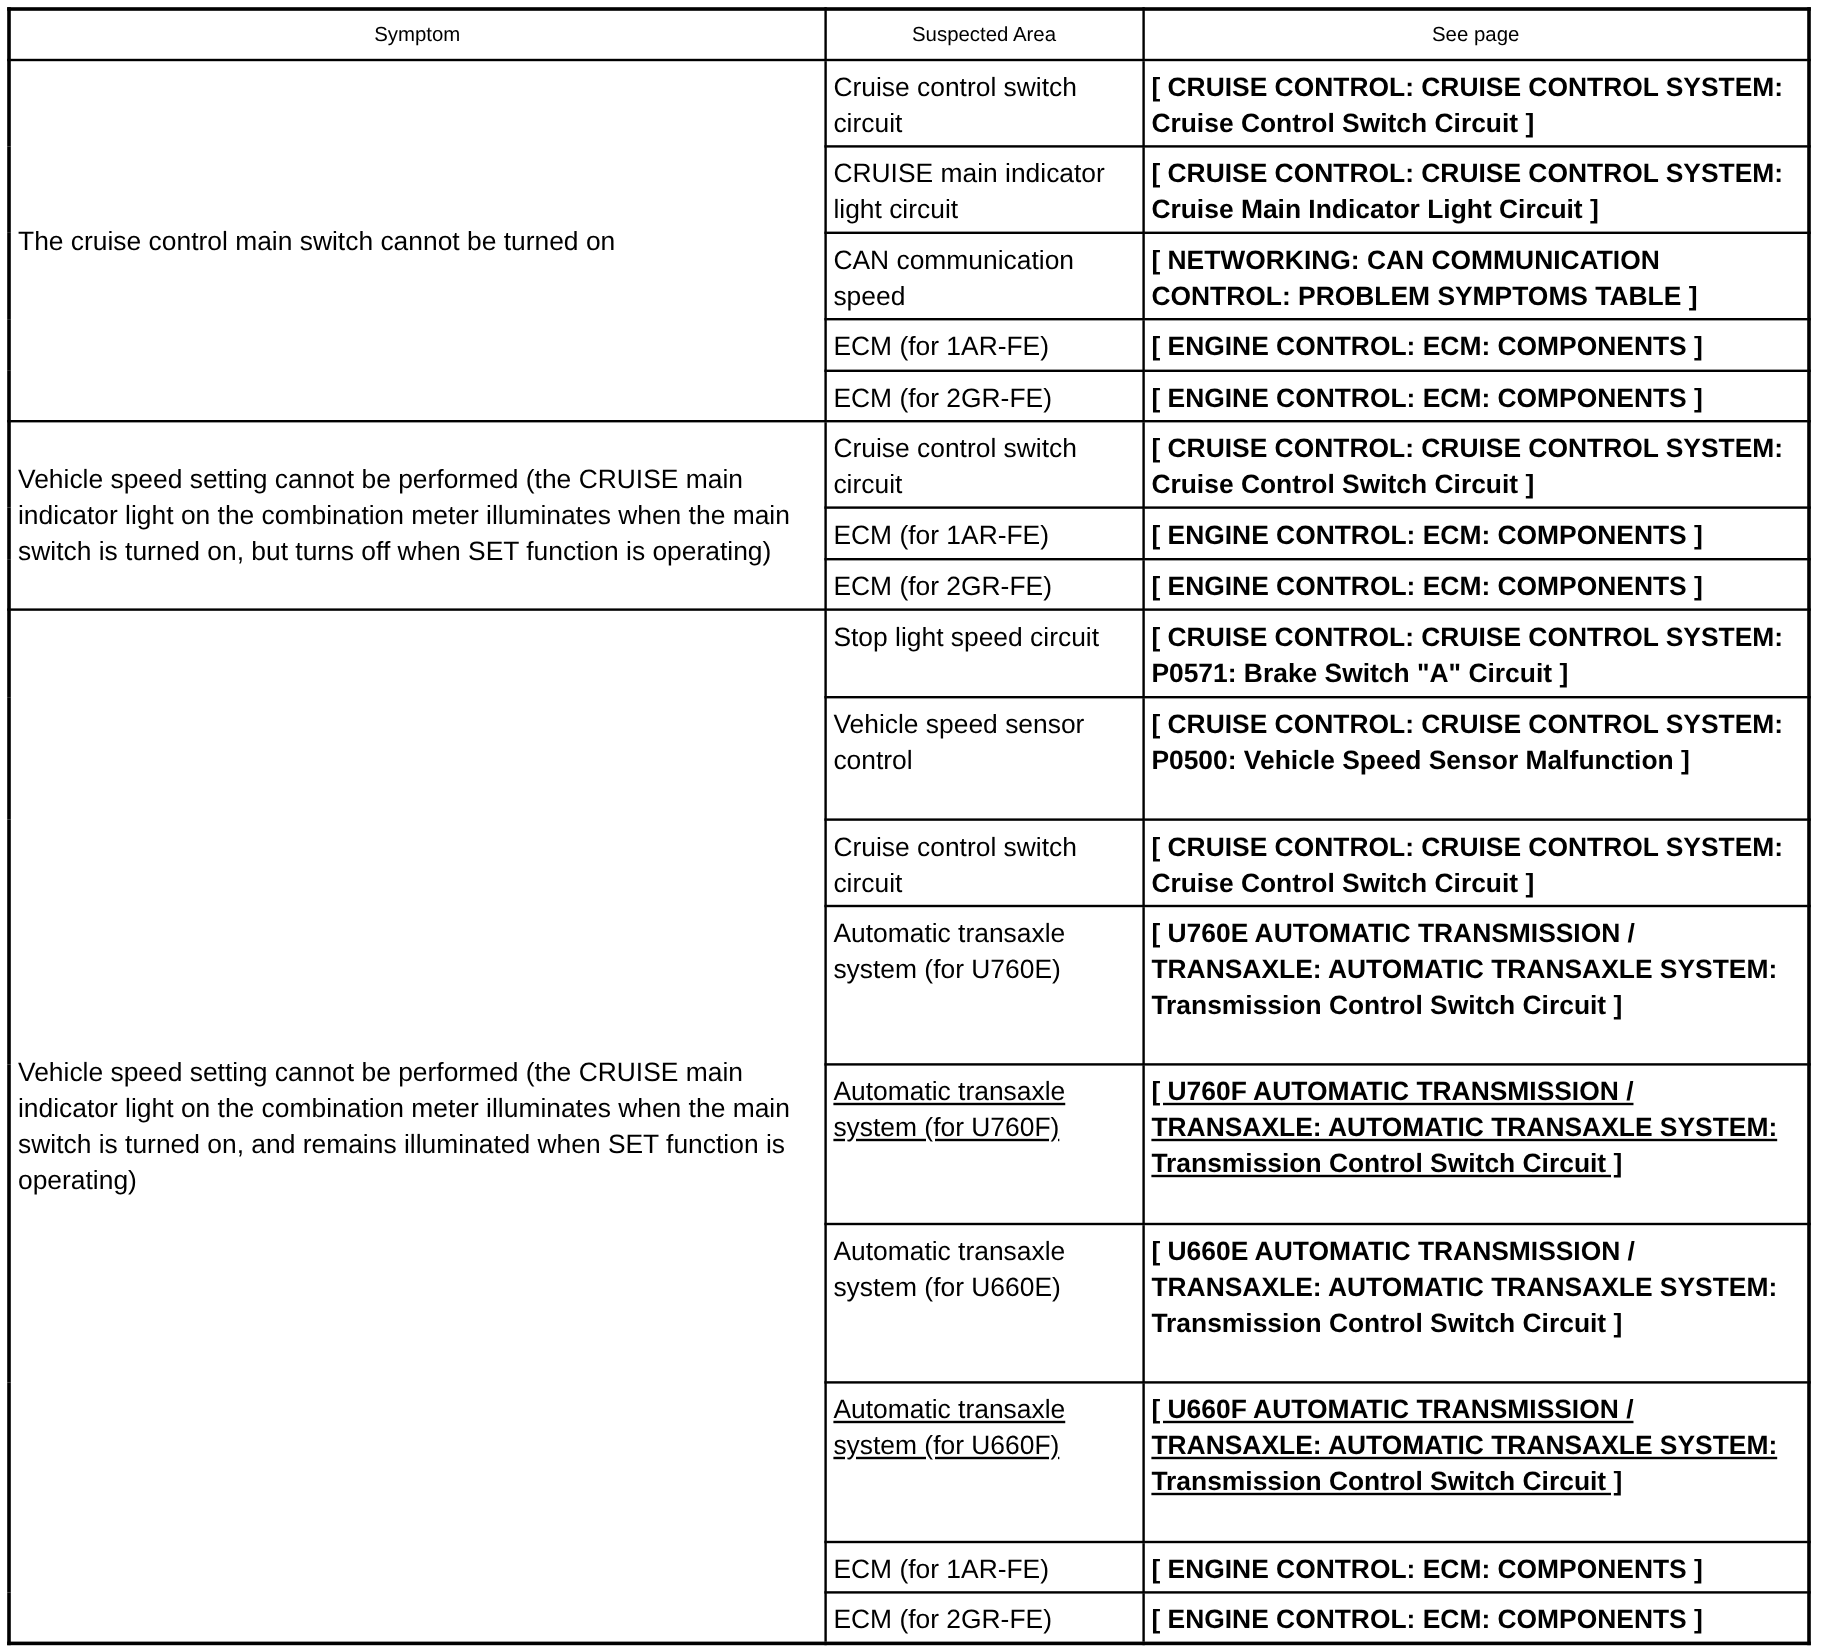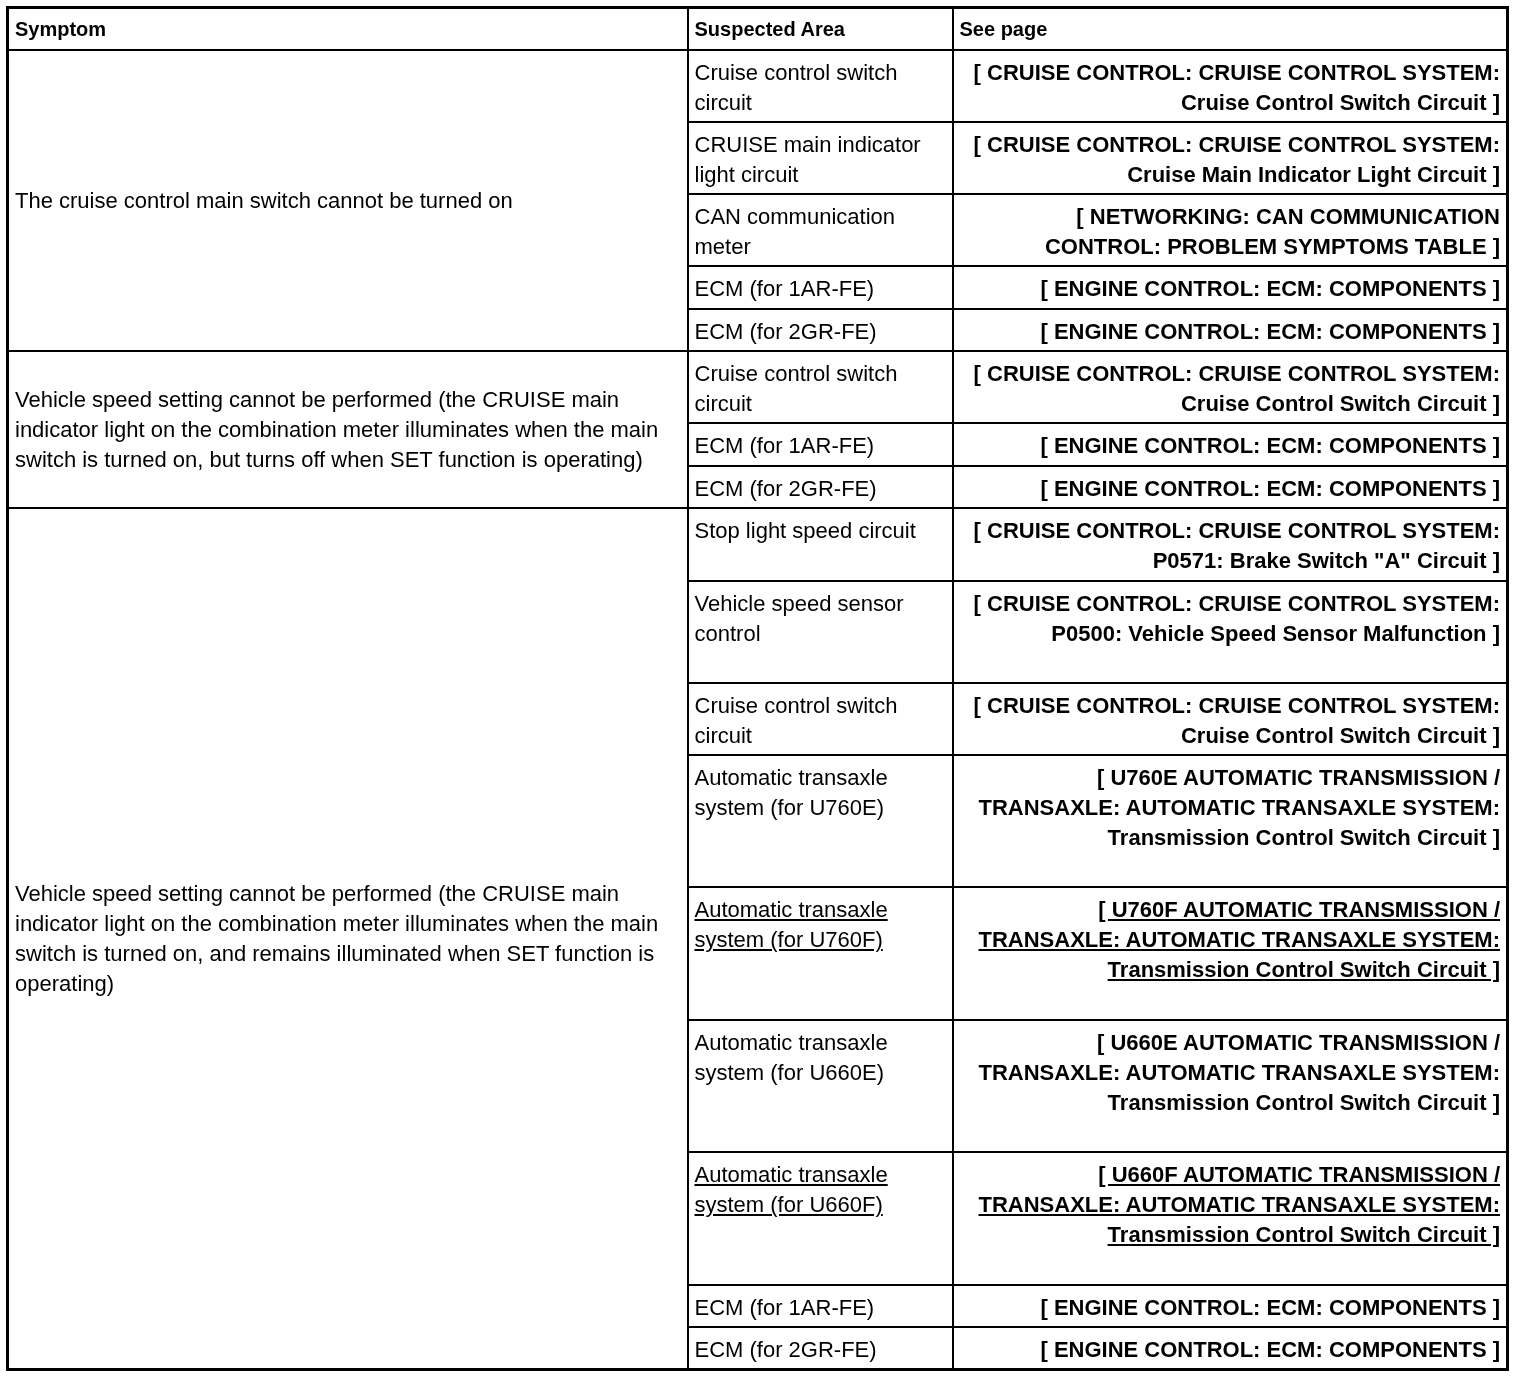--- a/index.html
+++ b/index.html
@@ -1,24 +1,24 @@
 <!DOCTYPE html>
 <html><head>
 <meta charset="utf-8">
 <style>
   html, body { margin:0; padding:0; background:#fff; }
   body { width:1520px; height:1376px; position:relative; overflow:hidden;
          font-family:"Liberation Sans", sans-serif; color:#000; }
   table { position:absolute; left:6px; top:6px; width:1500px; border-collapse:collapse;
           border:3px solid #000; table-layout:fixed; }
   th, td { border:2px solid #000; padding:0 6px; vertical-align:top; font-size:22px; line-height:30px; }
-  th { font-weight:bold; text-align:left; height:40px; vertical-align:middle; font-size:20px; }
+  th { font-weight:normal; text-align:center; height:40px; vertical-align:middle; font-size:17px; }
   td.sym { vertical-align:middle; }
   td.area { padding-top:7px; padding-bottom:1px; }
-  td.see { font-weight:bold; padding-top:7px; padding-bottom:3px;text-align:right; }
+  td.see { font-weight:bold; padding-top:7px; padding-bottom:3px; }
   col.c1 { width:680px; } col.c2 { width:265px; } col.c3 { width:555px; }
 </style>
 </head>
 <body>
 
 <table>
   <colgroup>
       <col class="c1">
       <col class="c2">
       <col class="c3">
@@ -34,21 +34,21 @@
       <tr style="height: 72px;">
         <td class="sym" rowspan="5">The cruise control main switch cannot be turned on</td>
         <td class="area">Cruise control switch circuit</td>
         <td class="see">[ CRUISE CONTROL: CRUISE CONTROL SYSTEM: Cruise Control Switch Circuit ]</td>
       </tr>
       <tr style="height: 72px;">
         <td class="area">CRUISE main indicator light circuit</td>
         <td class="see">[ CRUISE CONTROL: CRUISE CONTROL SYSTEM: Cruise Main Indicator Light Circuit ]</td>
       </tr>
       <tr style="height: 72px;">
-        <td class="area">CAN communication meter</td>
+        <td class="area">CAN communication speed</td>
         <td class="see">[ NETWORKING: CAN COMMUNICATION CONTROL: PROBLEM SYMPTOMS TABLE ]</td>
       </tr>
       <tr style="height: 43px;">
         <td class="area">ECM (for 1AR-FE)</td>
         <td class="see">[ ENGINE CONTROL: ECM: COMPONENTS ]</td>
       </tr>
       <tr style="height: 42px;">
         <td class="area">ECM (for 2GR-FE)</td>
         <td class="see">[ ENGINE CONTROL: ECM: COMPONENTS ]</td>
       </tr>

